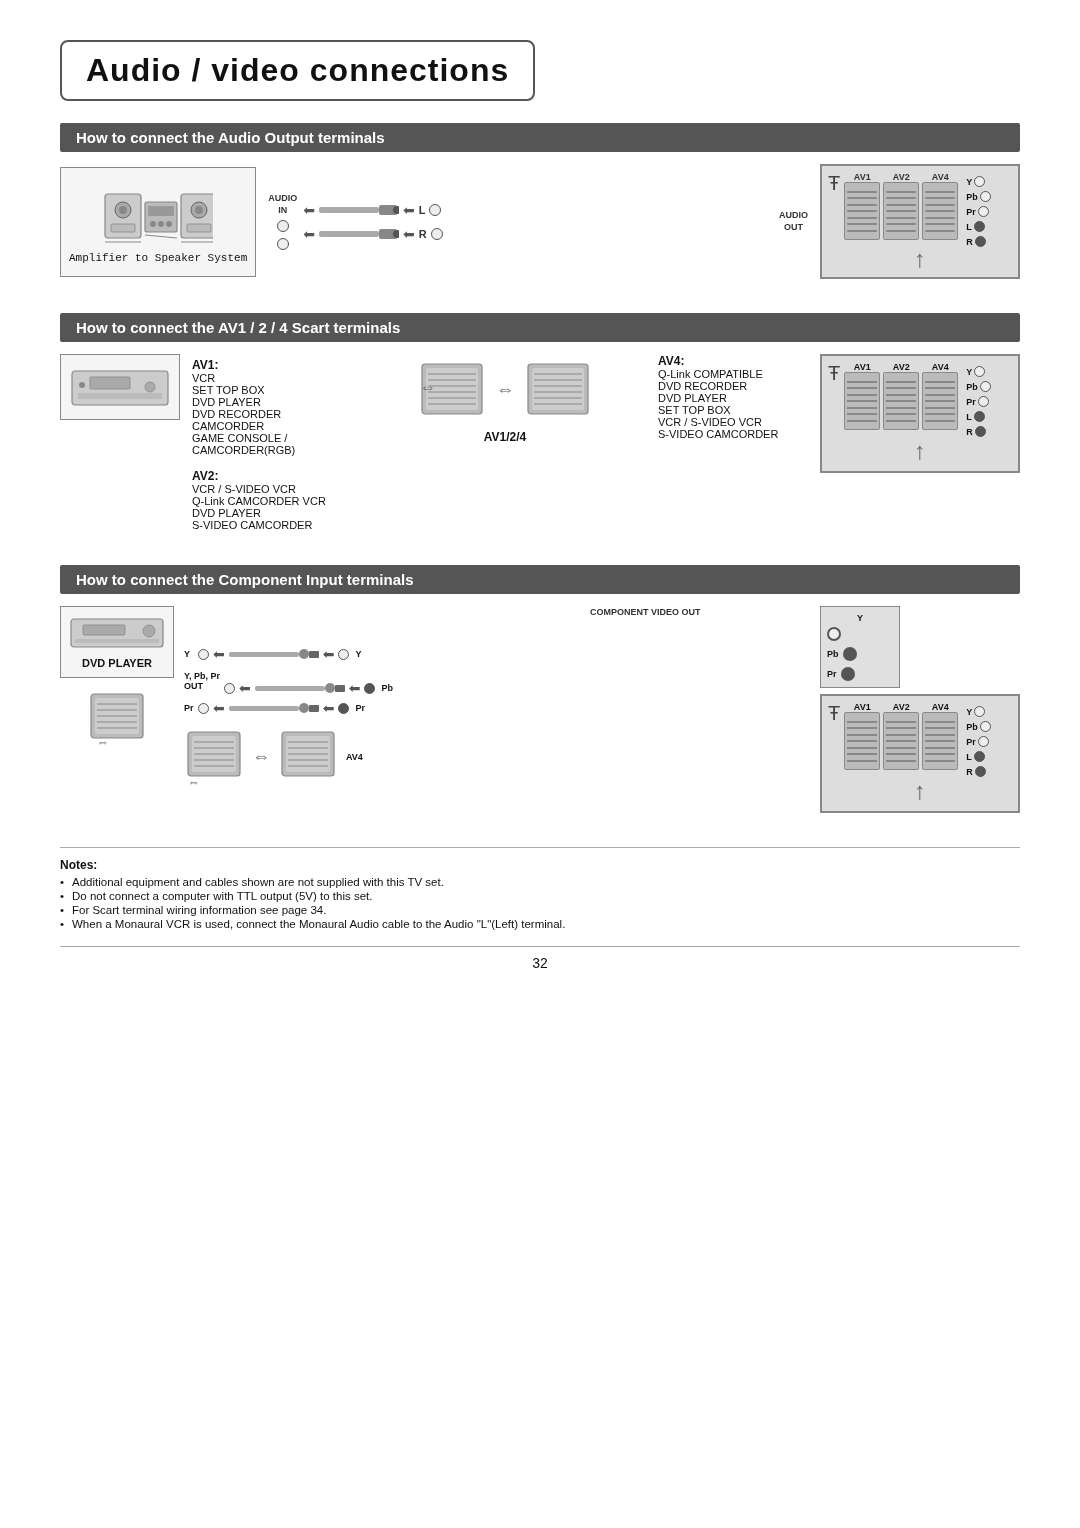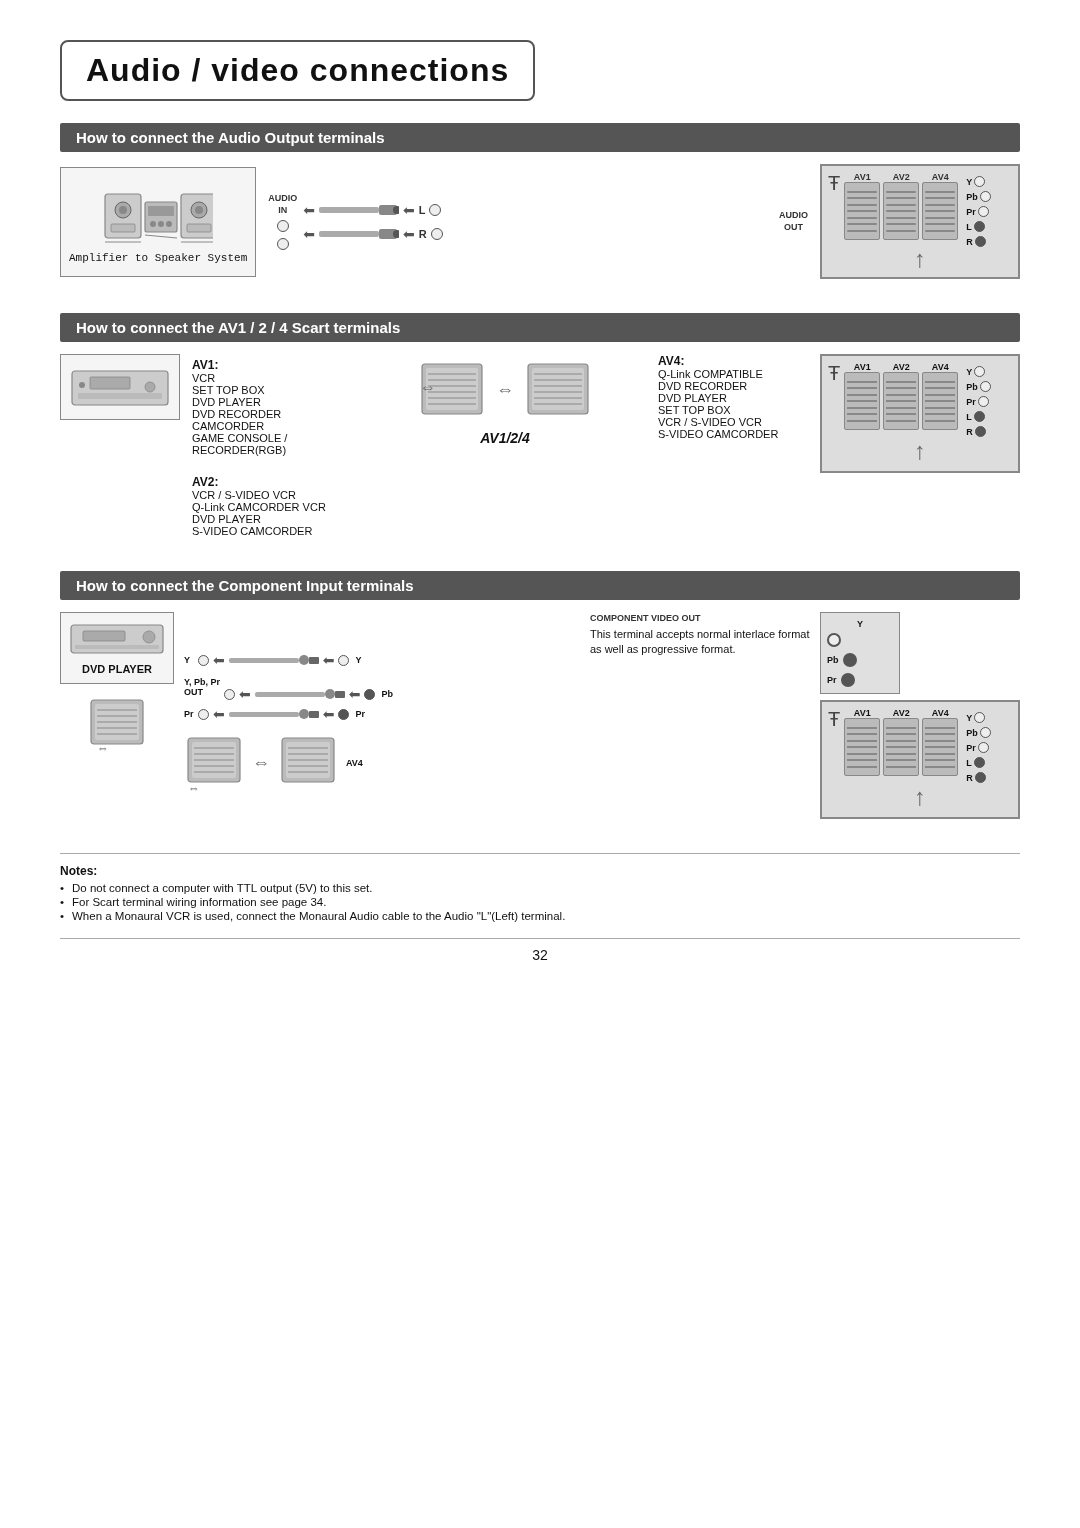--- a/index.html
+++ b/index.html
@@ -278,23 +278,23 @@
 
     <div style="display:flex; flex-direction:column; gap:4px; font-size:11px; min-width:160px; align-self:flex-start; margin-top:4px;">
       <div>
         <div style="font-weight:bold; font-size:12px;">AV1:</div>
         <div>VCR</div>
         <div>SET TOP BOX</div>
         <div>DVD PLAYER</div>
         <div>DVD RECORDER</div>
         <div>CAMCORDER</div>
         <div>GAME CONSOLE /</div>
-        <div>RECORDER(RGB)</div>
-      </div>
-      <div style="margin-top:15px;">
+        <div>CAMCORDER(RGB)</div>
+      </div>
+      <div style="margin-top:9px;">
         <div style="font-weight:bold; font-size:12px;">AV2:</div>
         <div>VCR / S-VIDEO VCR</div>
         <div>Q-Link CAMCORDER VCR</div>
         <div>DVD PLAYER</div>
         <div>S-VIDEO CAMCORDER</div>
       </div>
     </div>
 
     <div style="display:flex; flex-direction:column; align-items:center; gap:6px; flex:1;">
       <div style="display:flex; align-items:center; gap:10px;">
@@ -317,21 +317,21 @@
           <rect x="4" y="10" width="60" height="50" rx="3" fill="#bbb" stroke="#888" stroke-width="1.2"></rect>
           <rect x="8" y="14" width="52" height="42" rx="2" fill="#ccc"></rect>
           <line x1="10" y1="20" x2="58" y2="20" stroke="#888" stroke-width="1"></line>
           <line x1="10" y1="26" x2="58" y2="26" stroke="#888" stroke-width="1"></line>
           <line x1="10" y1="32" x2="58" y2="32" stroke="#888" stroke-width="1"></line>
           <line x1="10" y1="38" x2="58" y2="38" stroke="#888" stroke-width="1"></line>
           <line x1="10" y1="44" x2="58" y2="44" stroke="#888" stroke-width="1"></line>
           <line x1="10" y1="50" x2="58" y2="50" stroke="#888" stroke-width="1"></line>
         </svg>
       </div>
-      <div style="font-size:14px; font-weight:bold;font-style:italic;">AV1/2/4</div>
+      <div style="font-size:12px; font-weight:bold;">AV1/2/4</div>
     </div>
 
     <div style="font-size:11px; min-width:150px;">
       <div style="font-weight:bold; font-size:12px;">AV4:</div>
       <div>Q-Link COMPATIBLE</div>
       <div>DVD RECORDER</div>
       <div>DVD PLAYER</div>
       <div>SET TOP BOX</div>
       <div>VCR / S-VIDEO VCR</div>
       <div>S-VIDEO CAMCORDER</div>
@@ -433,21 +433,20 @@
           <line x1="10" y1="42" x2="50" y2="42" stroke="#888" stroke-width="1"></line>
           <text x="10" y="60" font-size="12" fill="#555">⇔</text>
         </svg>
       </div>
     </div>
 
     <div style="flex:1; position:relative; display:flex; flex-direction:column;">
 
       <div style="position:absolute; top:0; right:0; width:220px; font-size:11px; line-height:1.4;">
         <div style="font-size:9px; font-weight:bold; color:#333; margin-bottom:2px;">COMPONENT VIDEO OUT</div>
-        <div>This terminal accepts normal interlace format as well as progressive format.</div>
       </div>
 
       <div style="margin-top:40px; display:flex; flex-direction:column; gap:4px;">
 
         <div style="display:flex; align-items:center; gap:4px;">
           <span style="font-size:9px; font-weight:bold; min-width:10px;">Y</span>
           <div style="width:11px;height:11px;border-radius:50%;border:1.5px solid #555;background:#eee;"></div>
           <span style="font-size:14px; color:#555;">⬅</span>
           <svg width="90" height="14">
             <rect x="0" y="5" width="70" height="5" rx="2" fill="#aaa"></rect>
@@ -599,20 +598,21 @@
         <div style="text-align:center; font-size:24px; color:#666;">↑</div>
       </div>
     </div>
   </div>
 </div>
 
 
 <div class="notes-section">
   <div class="notes-title">Notes:</div>
   <ul class="notes-list">
+    <li>Additional equipment and cables shown are not supplied with this TV set.</li>
     <li>Do not connect a computer with TTL output (5V) to this set.</li>
     <li>For Scart terminal wiring information see page 34.</li>
     <li>When a Monaural VCR is used, connect the Monaural Audio cable to the Audio "L"(Left) terminal.</li>
   </ul>
 </div>
 
 
 <div class="page-number">
   <span>32</span>
 </div>

